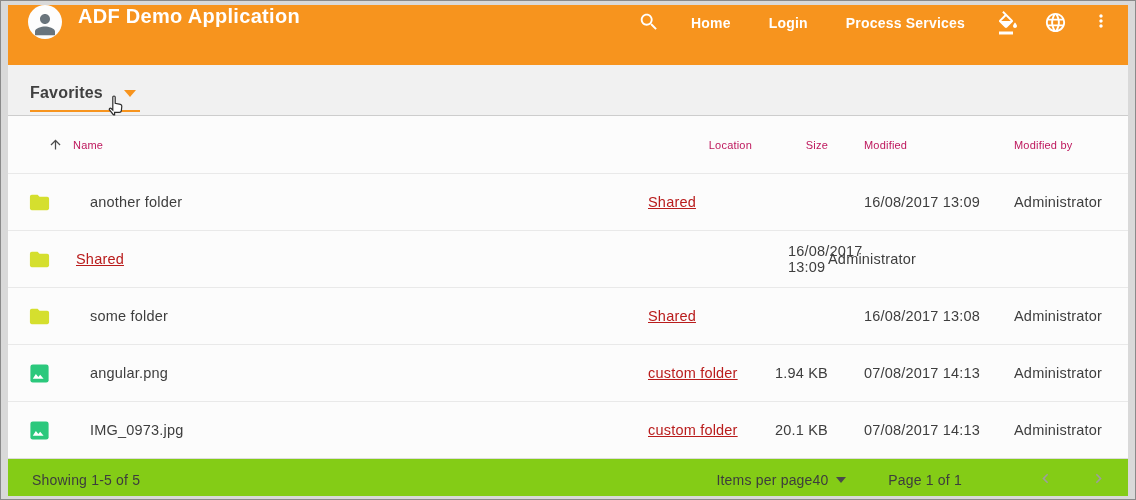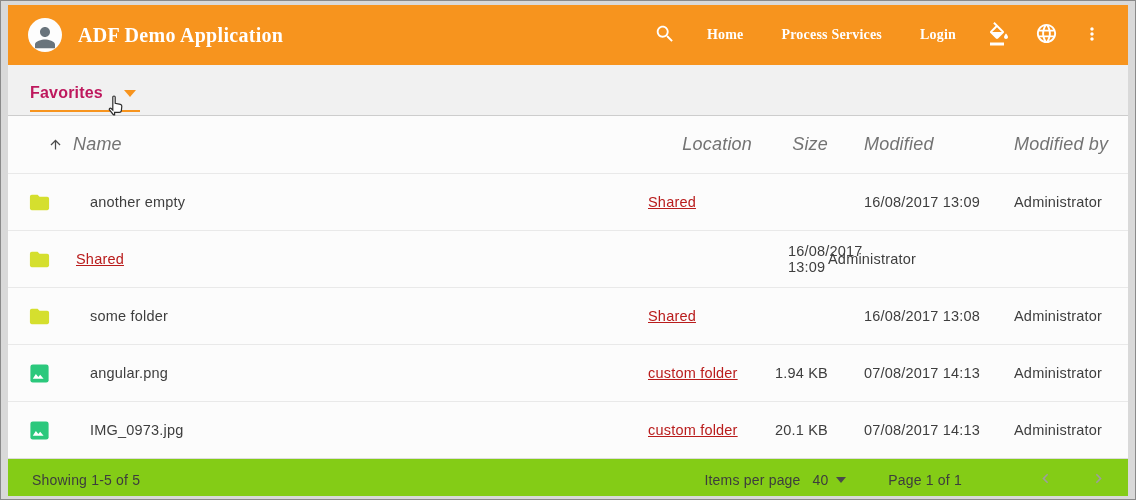--- a/index.html
+++ b/index.html
@@ -2,59 +2,59 @@
 <html><head>
 <meta charset="utf-8">
 <style>
   html,body{margin:0;padding:0;}
   body{width:1136px;height:500px;font-family:"Liberation Sans","DejaVu Sans",sans-serif;}
   .screen{box-sizing:border-box;position:relative;width:1136px;height:500px;
           background:#d9d9d9;border:1px solid #8a8a8a;padding:4px 7px 3px 7px;}
   .app{display:flex;flex-direction:column;height:100%;background:#fafafa;overflow:hidden;}
 
   
-  .appbar{flex:0 0 60px;background:#f7941e;display:flex;align-items:center;padding:0 14px 0 20px;font-family:Liberation Serif, serif;}
+  .appbar{flex:0 0 60px;background:#f7941e;display:flex;align-items:flex-start;padding:0 5px 0 20px;}
   .avatar{width:34px;height:34px;border-radius:50%;background:#fdfdfd;overflow:hidden;
           display:flex;align-items:flex-end;justify-content:center;flex:0 0 auto;}
   .app-title{color:#fff;font-size:20px;font-weight:bold;margin-left:16px;letter-spacing:.3px;}
   .appbar-spacer{flex:1;}
   .iconbtn{background:none;border:none;padding:6px 12px;cursor:pointer;display:flex;align-items:center;}
   .nav{display:flex;align-items:center;}
   .nav a{color:#fff;text-decoration:none;font-size:14px;font-weight:bold;padding:10px 19px;letter-spacing:.2px;}
 
   
   .tabstrip{flex:0 0 50px;background:#f1f1f1;border-bottom:1px solid #cdcdcd;
             display:flex;align-items:flex-end;padding-left:22px;}
   .tab{width:106px;margin-bottom:3px;padding:0 4px 8px 0;border-bottom:2px solid #f7941e;
        display:flex;align-items:center;justify-content:space-between;cursor:pointer;}
-  .tab-label{font-size:16px;font-weight:bold;color:#be185d;letter-spacing:.2px;}
+  .tab-label{font-size:16px;font-weight:bold;color:#404040;letter-spacing:.2px;}
   .caret-down{width:0;height:0;border-left:6px solid transparent;border-right:6px solid transparent;
               border-top:7px solid #f7941e;}
   .cursor-hand{position:absolute;left:104px;top:90px;z-index:10;pointer-events:none;}
 
   
   .table{flex:1;background:#fcfcfc;display:flex;flex-direction:column;color:#3e3e3e;}
   .trow,.thead{display:grid;grid-template-columns:48px 1fr 104px 76px 186px 100px;
                align-items:center;padding:0 14px 0 20px;}
-  .thead{flex:0 0 57px;font-size:18px;color:#737373;letter-spacing:.2px;font-style:italic;}
+  .thead{flex:0 0 57px;font-size:11px;color:#be185d;letter-spacing:.2px;}
   .trow{flex:0 0 56px;border-top:1px solid #e9e9e9;font-size:14.5px;letter-spacing:.2px;}
   .col-name-h{display:flex;align-items:center;gap:10px;grid-column:1 / span 2;padding-left:20px;cursor:pointer;}
   .col-loc-h{text-align:right;cursor:pointer;}
   .col-size-h,.cell-size{text-align:right;}
   .col-mod-h,.cell-mod{padding-left:36px;}
   .cell-icon{display:flex;align-items:center;}
   .cell-name{padding-left:14px;}
   .cell-loc a{color:#b91c1c;text-decoration:underline;font-size:14.5px;}
   .sort-arrow{color:#4c4c4c;display:flex;}
 
   
   .pager{flex:0 0 42px;background:#84cc16;border-top:1px solid #dcdcdc;
          display:flex;align-items:center;padding:0 16px 0 24px;font-size:14px;color:#3d3d3d;letter-spacing:.2px;}
   .pager-spacer{flex:1;}
-  .perpage{display:flex;align-items:center;gap:12px;margin-right:42px;}
+  .perpage{display:flex;align-items:center;margin-right:42px;}
   .perpage-select{display:flex;align-items:center;gap:8px;cursor:pointer;background:none;border:none;
                   font-size:14px;color:#3d3d3d;padding:4px 0;}
   .caret-small{width:0;height:0;border-left:5px solid transparent;border-right:5px solid transparent;
                border-top:6px solid #4a4a4a;}
   .page-status{margin-right:44px;}
   .pgbtn{background:none;border:none;padding:4px;margin-left:26px;cursor:default;display:flex;}
 </style>
 </head>
 <body>
 
@@ -80,22 +80,22 @@
       <button class="iconbtn">
         <span>
           <svg width="22" height="22" viewBox="0 0 24 24">
               <path fill="#fff" d="M15.5 14h-.79l-.28-.27C15.41 12.59 16 11.11 16 9.5 16 5.91 13.09 3 9.5 3S3 5.91 3 9.5 5.91 16 9.5 16c1.61 0 3.09-.59 4.23-1.57l.27.28v.79l5 4.99L20.49 19l-4.99-5zm-6 0C7.01 14 5 11.99 5 9.5S7.01 5 9.5 5 14 7.01 14 9.5 11.99 14 9.5 14z"></path>
             </svg>
         </span>
       </button>
 
       <nav class="nav">
         <a href="#">Home</a>
+        <a href="#">Login</a>
         <a href="#">Process Services</a>
-        <a href="#">Login</a>
       </nav>
 
       <button class="iconbtn">
         <span>
           <svg width="24" height="24" viewBox="0 0 24 24">
             <path fill="#fff" d="M16.56 8.94L7.62 0 6.21 1.41l2.38 2.38-5.15 5.15c-.59.59-.59 1.54 0 2.12l5.5 5.5c.29.3.68.44 1.06.44s.77-.15 1.06-.44l5.5-5.5c.59-.58.59-1.53 0-2.12zM5.21 10L10 5.21 14.79 10H5.21zM19 11.5s-2 2.17-2 3.5c0 1.1.9 2 2 2s2-.9 2-2c0-1.33-2-3.5-2-3.5z"></path>
             <path fill="#fff" d="M3 20.5h14v3H3z"></path>
           </svg>
         </span>
       </button>
@@ -138,21 +138,21 @@
         <div class="col-mod-h">Modified</div>
         <div>Modified by</div>
       </div>
 
       <div class="trow">
         <div class="cell-icon">
           <svg width="23" height="23" viewBox="0 0 24 24">
               <path fill="#d5df2e" d="M10 4H4c-1.1 0-1.99.9-1.99 2L2 18c0 1.1.9 2 2 2h16c1.1 0 2-.9 2-2V8c0-1.1-.9-2-2-2h-8l-2-2z"></path>
             </svg>
         </div>
-        <div class="cell-name">another empty</div>
+        <div class="cell-name">another folder</div>
         <div class="cell-loc"><a href="#">Shared</a></div>
         <div class="cell-size"></div>
         <div class="cell-mod">16/08/2017 13:09</div>
         <div>Administrator</div>
       </div>
 
       <div class="trow">
         <div class="cell-icon">
           <svg width="23" height="23" viewBox="0 0 24 24">
               <path fill="#d5df2e" d="M10 4H4c-1.1 0-1.99.9-1.99 2L2 18c0 1.1.9 2 2 2h16c1.1 0 2-.9 2-2V8c0-1.1-.9-2-2-2h-8l-2-2z"></path>

